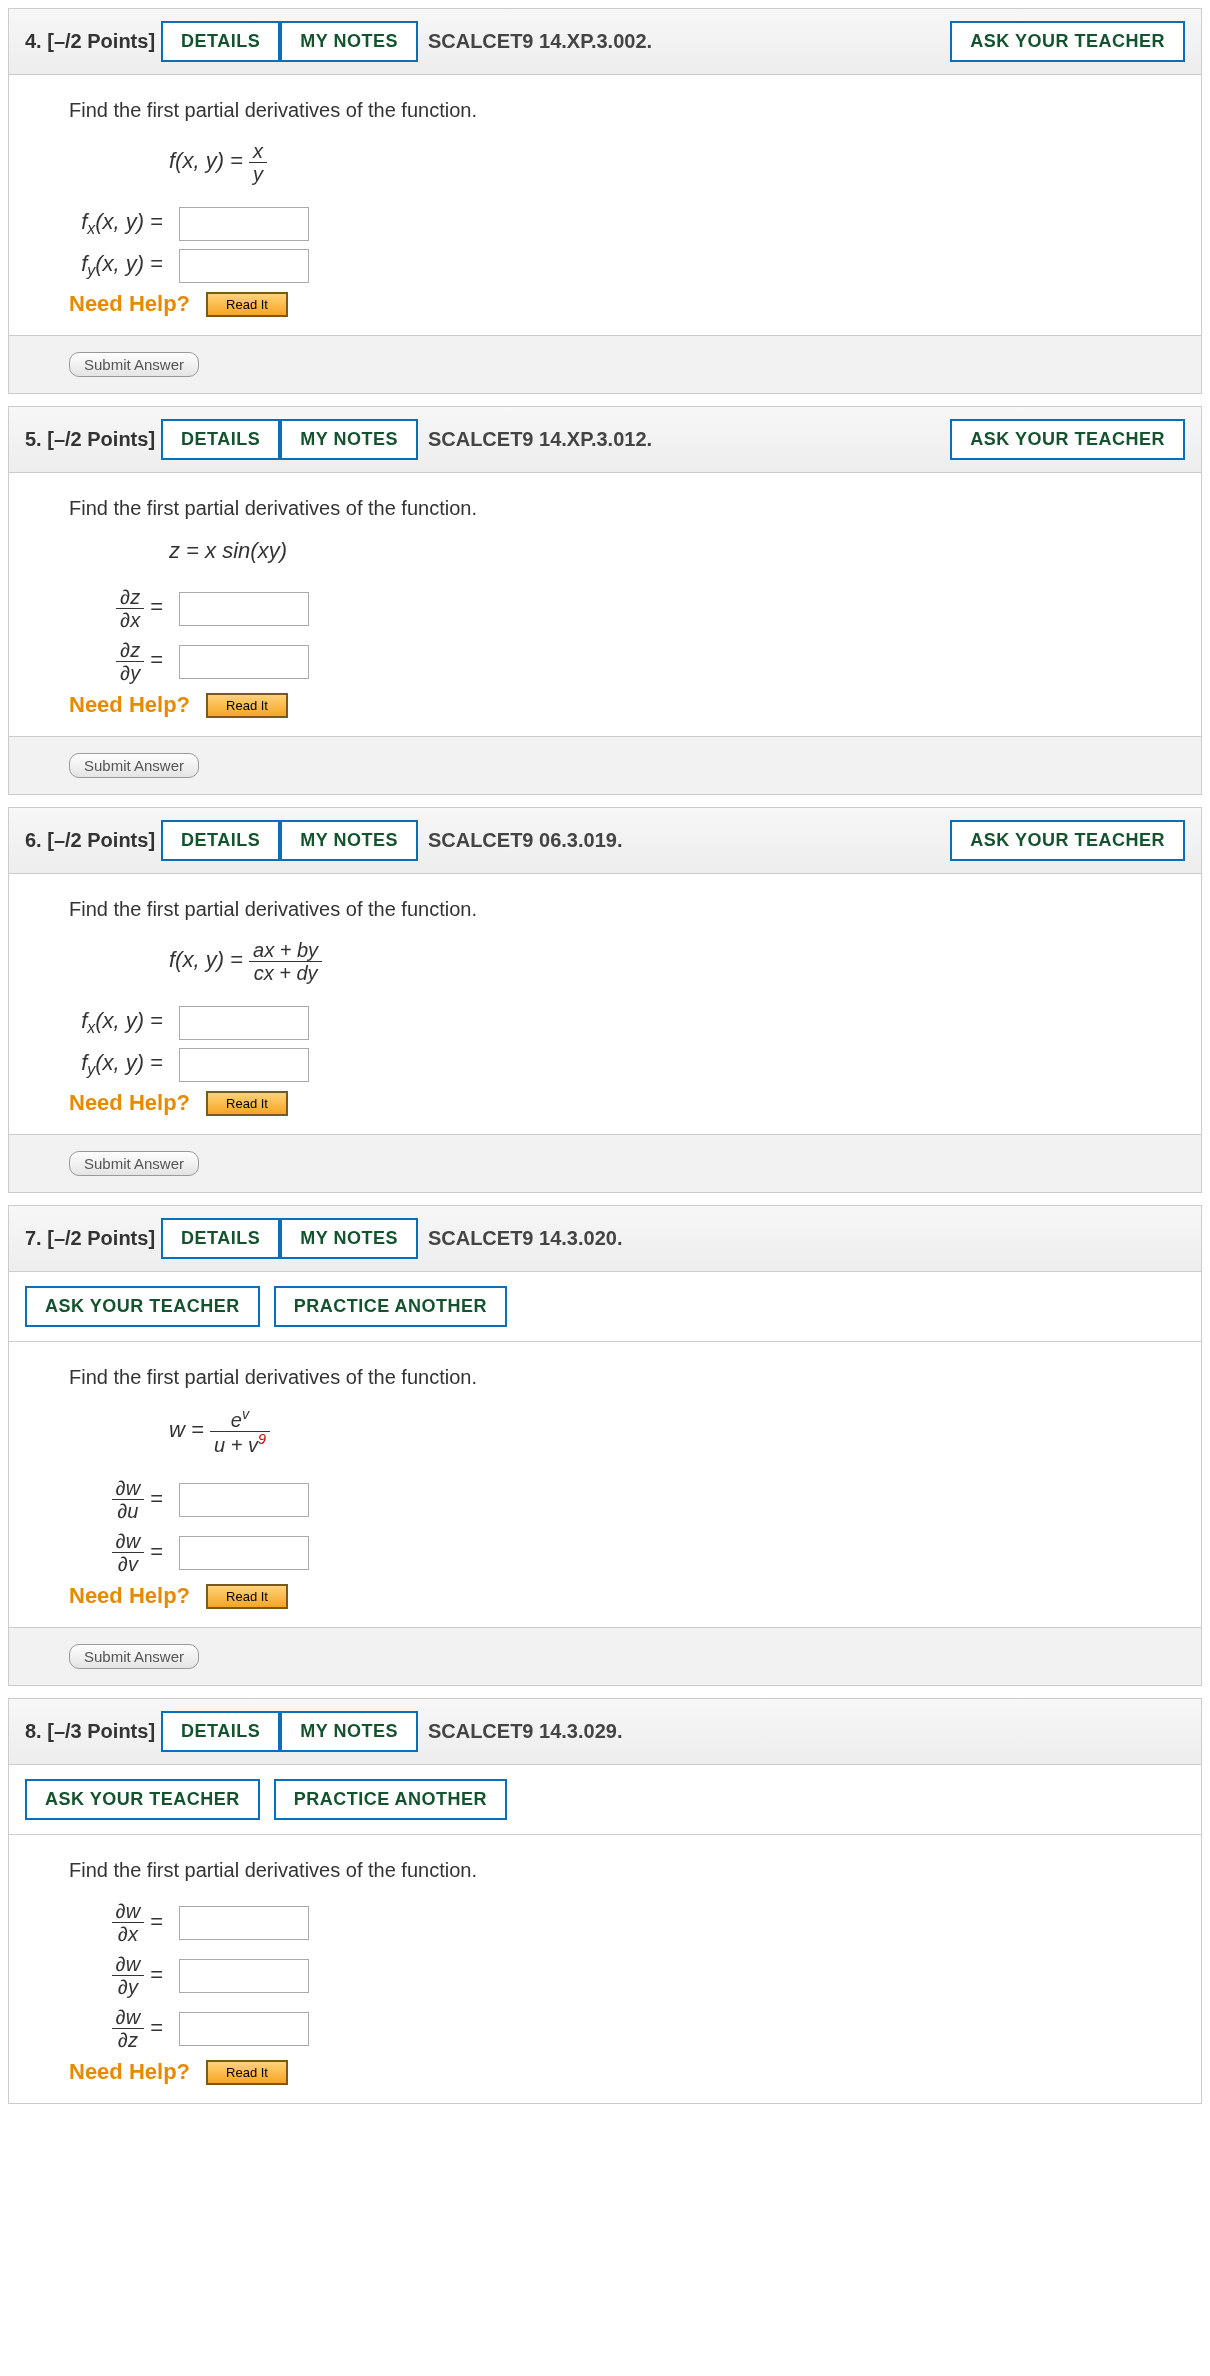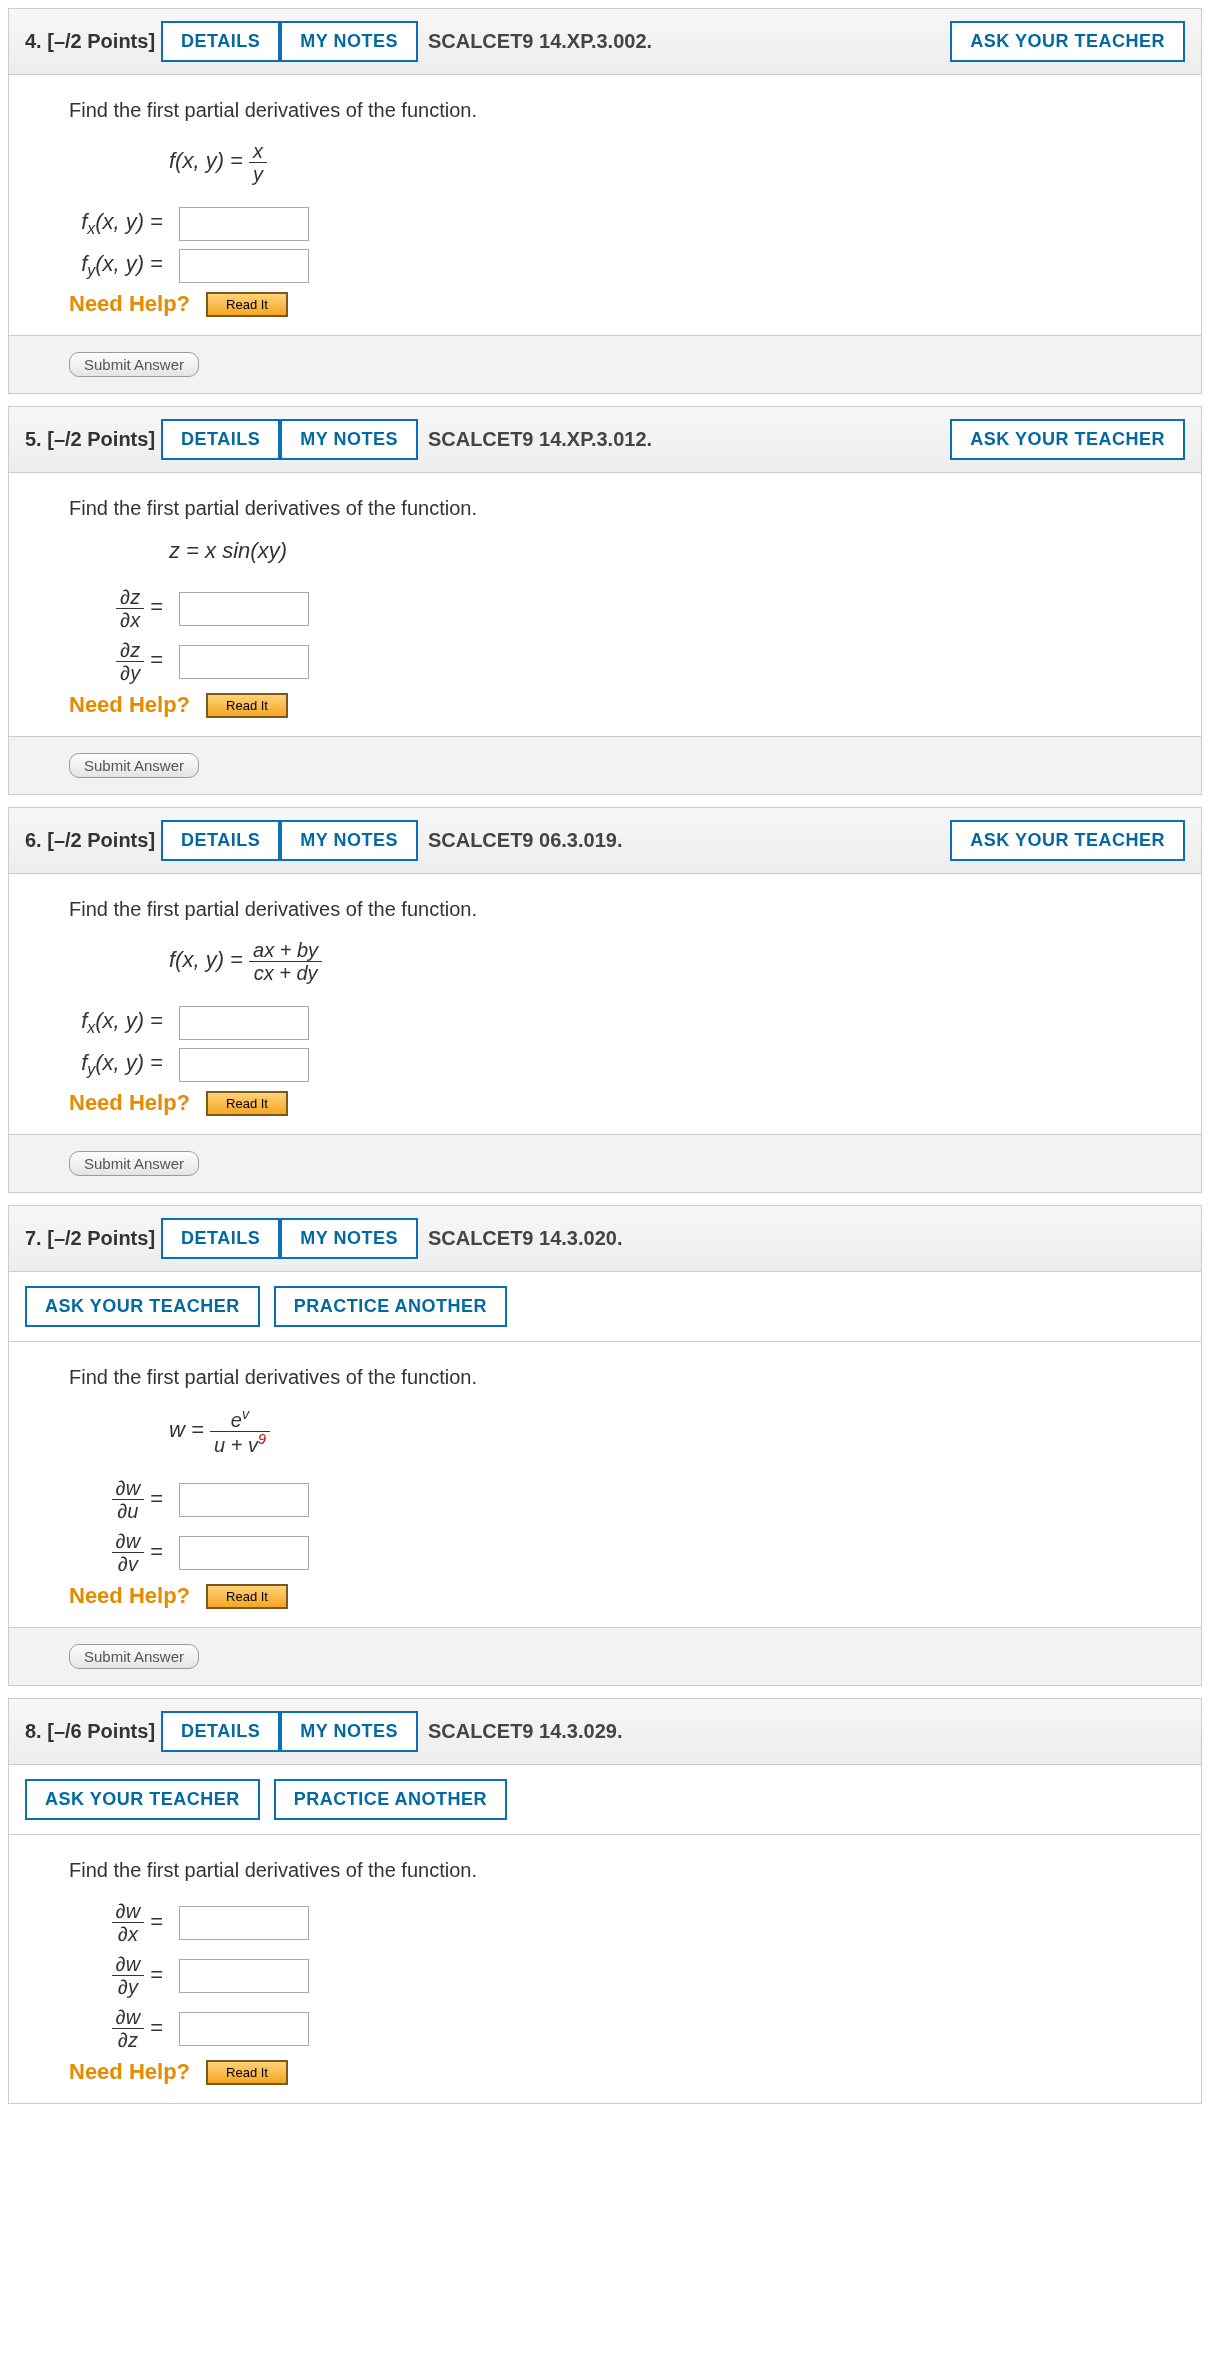--- a/index.html
+++ b/index.html
@@ -35,21 +35,21 @@
   .q-num-points {
     font-weight: bold;
     font-size: 20px;
     color: #333;
     margin-right: 6px;
   }
   .btn {
     display: inline-block;
     border: 2px solid #0b6fb8;
     background: #fff;
-    color: #0369a1;
+    color: #14532d;
     font-weight: bold;
     font-size: 18px;
     padding: 8px 18px;
     letter-spacing: 0.5px;
     cursor: pointer;
   }
   .assignment-code {
     font-weight: bold;
     font-size: 20px;
     color: #444;
@@ -241,21 +241,21 @@
         </div>
         <div class="need-help">
           <span class="need-help-label">Need Help?</span>
           <button class="read-it">Read It</button>
         </div>
       </div>
       <div class="submit-row"><button class="submit-btn">Submit Answer</button></div>
     </div>
     <div class="question">
       <div class="q-header">
-        <span class="q-num-points"><span>8.</span> <span>[–/6 Points]</span></span>
+        <span class="q-num-points"><span>8.</span> <span>[–/3 Points]</span></span>
         <span class="btn">DETAILS</span>
         <span class="btn">MY NOTES</span>
         <span class="assignment-code">SCALCET9 14.3.029.</span>
       </div>
       <div class="q-header-row2">
         <span class="btn">ASK YOUR TEACHER</span>
         <span class="btn">PRACTICE ANOTHER</span>
       </div>
       <div class="q-body">
         <div class="prompt">Find the first partial derivatives of the function.</div>

